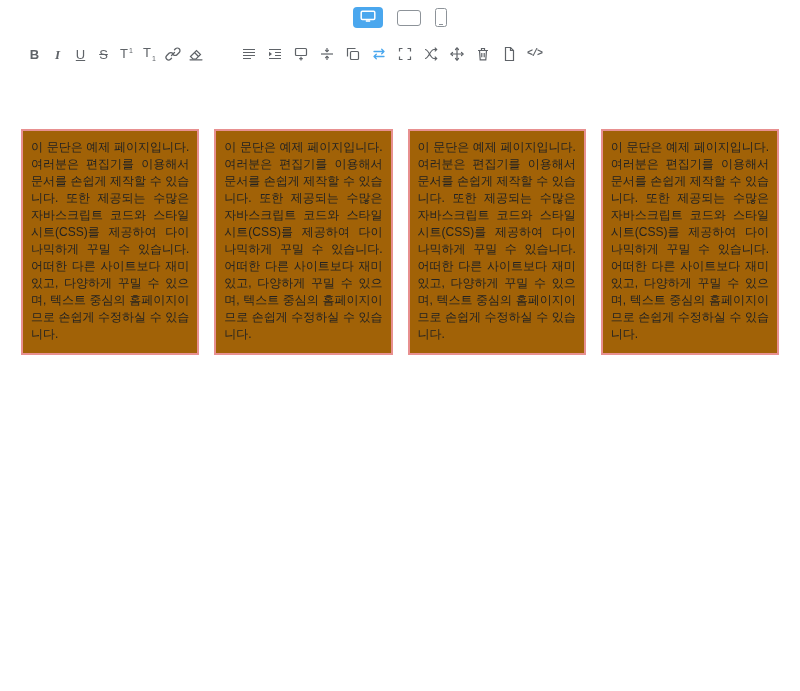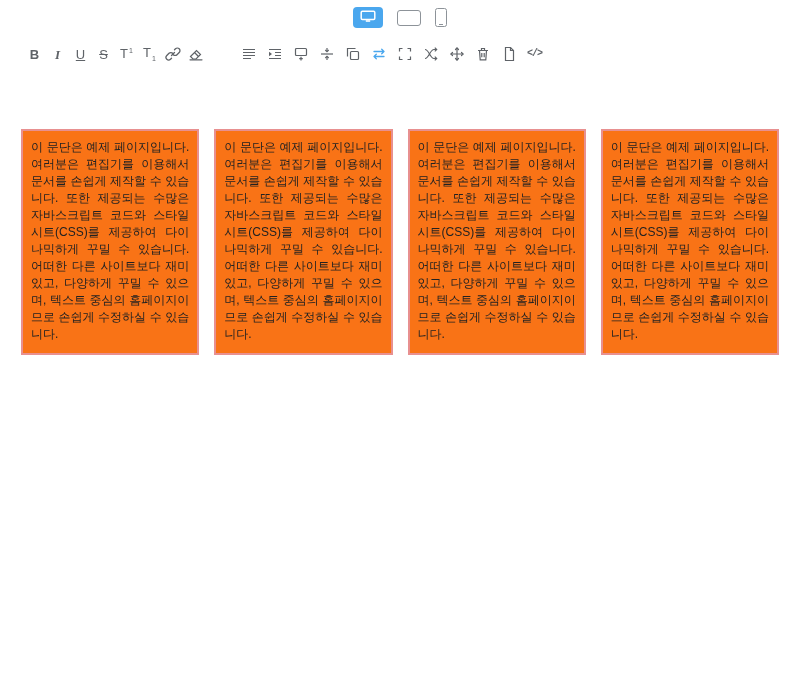--- a/index.html
+++ b/index.html
@@ -54,21 +54,21 @@
 
   
   .content{
     display:flex;gap:15px;
     padding:0 21px;
     margin-top:63px;
   }
   .col-box{
     flex:1;
     border:2px solid #e89090;
-    background:#f97316;
+    background:#a16207;
     padding:8px 8px 10px 8px;
   }
   .col-box p{
     font-size:12px;
     line-height:1.42;
     color:#222222;
     text-align:justify;
     word-break:break-all;
   }
 </style>

